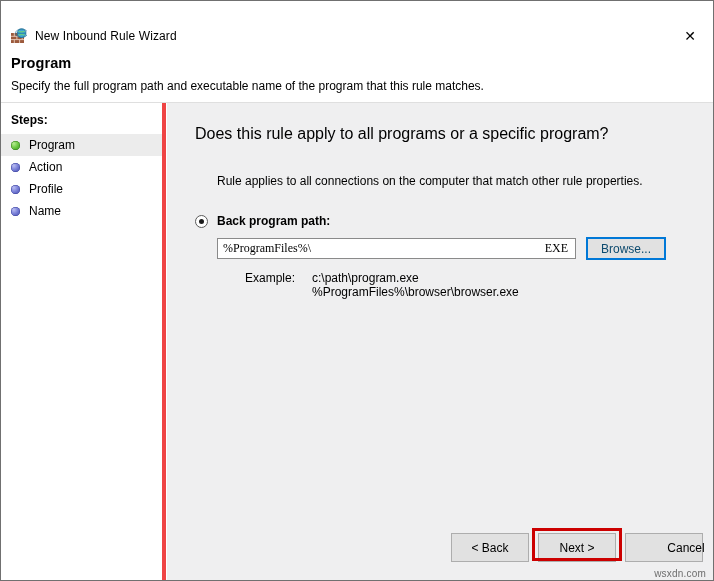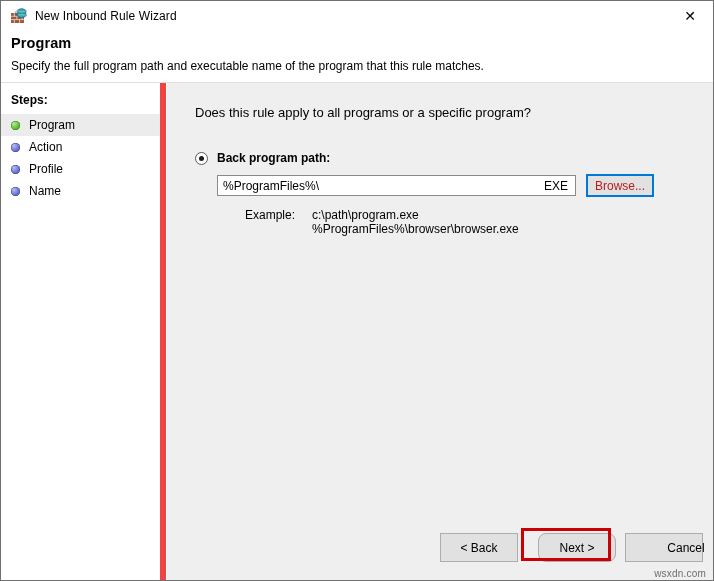--- a/index.html
+++ b/index.html
@@ -29,20 +29,21 @@
   }
 
   
   .titlebar {
     height: 30px;
     flex: 0 0 30px;
     background: #ffffff;
     display: flex;
     align-items: center;
     position: relative;
+    margin-top: 20px;
   }
   .title-icon {
     width: 17px;
     height: 17px;
     margin-left: 9px;
     margin-right: 8px;
     position: relative;
     flex: 0 0 17px;
   }
   .title-text {
@@ -87,21 +88,21 @@
   .body-area {
     flex: 1 1 auto;
     display: flex;
     min-height: 0;
   }
 
   
   .sidebar {
     flex: 0 0 165px;
     background: #ffffff;
-    border-right: 6px solid #ef4444;
+    border-right: 4px solid #ef4444;
     padding-top: 10px;
     box-sizing: border-box;
   }
   .steps-label {
     font-weight: bold;
     font-size: 12px;
     margin: 0 0 7px 10px;
     color: #000000;
   }
   .step {
@@ -141,21 +142,21 @@
     border-left: 1px solid #ffffff;
     position: relative;
     display: flex;
     flex-direction: column;
   }
   .main-inner {
     flex: 1 1 auto;
     padding: 22px 0 0 28px;
   }
   .question {
-    font-size: 13px;
+    font-size: 16px;
     margin: 0 0 31px 0;
     color: #000000;
   }
   .option-block { margin-bottom: 26px; }
   .radio-row {
     display: flex;
     align-items: flex-start;
   }
   .radio {
     width: 13px;
@@ -194,40 +195,40 @@
     display: flex;
     align-items: center;
     margin: 9px 0 0 22px;
   }
   .path-input {
     width: 359px;
     height: 21px;
     box-sizing: border-box;
     border: 1px solid #8a8a8a;
     background: #ffffff;
-    font-family: Liberation Sans, sans-serif;
+    font-family: Liberation Serif, serif;
     font-size: 12px;
     color: #000000;
     padding: 0 5px;
     display: flex;
     align-items: center;
     justify-content: space-between;
   }
   .path-input .value { white-space: pre; }
   .path-input .suffix { padding-right: 2px; }
   .browse-btn {
     margin-left: 10px;
-    width: 68px;
+    width: 80px;
     height: 23px;
     box-sizing: border-box;
     background: #e1e1e1;
     border: 2px solid #0078d7;
     font-family: "Liberation Sans", sans-serif;
     font-size: 12px;
-    color: #b91c1c;
+    color: #0c4a6e;
     display: flex;
     align-items: center;
     justify-content: center;
   }
 
   .example-row {
     display: flex;
     margin: 11px 0 0 22px;
     font-size: 12px;
   }
@@ -258,21 +259,21 @@
     justify-content: center;
     margin-left: 9px;
   }
   .btn.last { margin-right: 10px; padding-left: 44px; }
   .next-wrap {
     position: relative;
     display: flex;
     align-items: center;
     margin-left: 9px;
   }
-  .next-wrap .btn { margin-left: 11px; border-radius: 8px; }
+  .next-wrap .btn { margin-left: 0; }
   .highlight-box {
     position: absolute;
     left: -6px;
     top: -5px;
     width: 90px;
     height: 33px;
     border: 3px solid #cc0000;
     box-sizing: border-box;
     pointer-events: none;
   }
@@ -346,20 +347,21 @@
         <span class="step-label">Name</span>
       </div>
     </div>
 
     <div class="main">
       <div class="main-inner">
 
         <div class="question">Does this rule apply to all programs or a specific program?</div>
 
         <div class="option-block">
+          <div class="option-desc">Rule applies to all connections on the computer that match other rule properties.</div>
         </div>
 
         <div class="option-block">
           <div class="radio-row">
             <span class="radio checked"></span>
             <span class="radio-label">Back program path:</span>
           </div>
 
           <div class="path-row">
             <div class="path-input">

